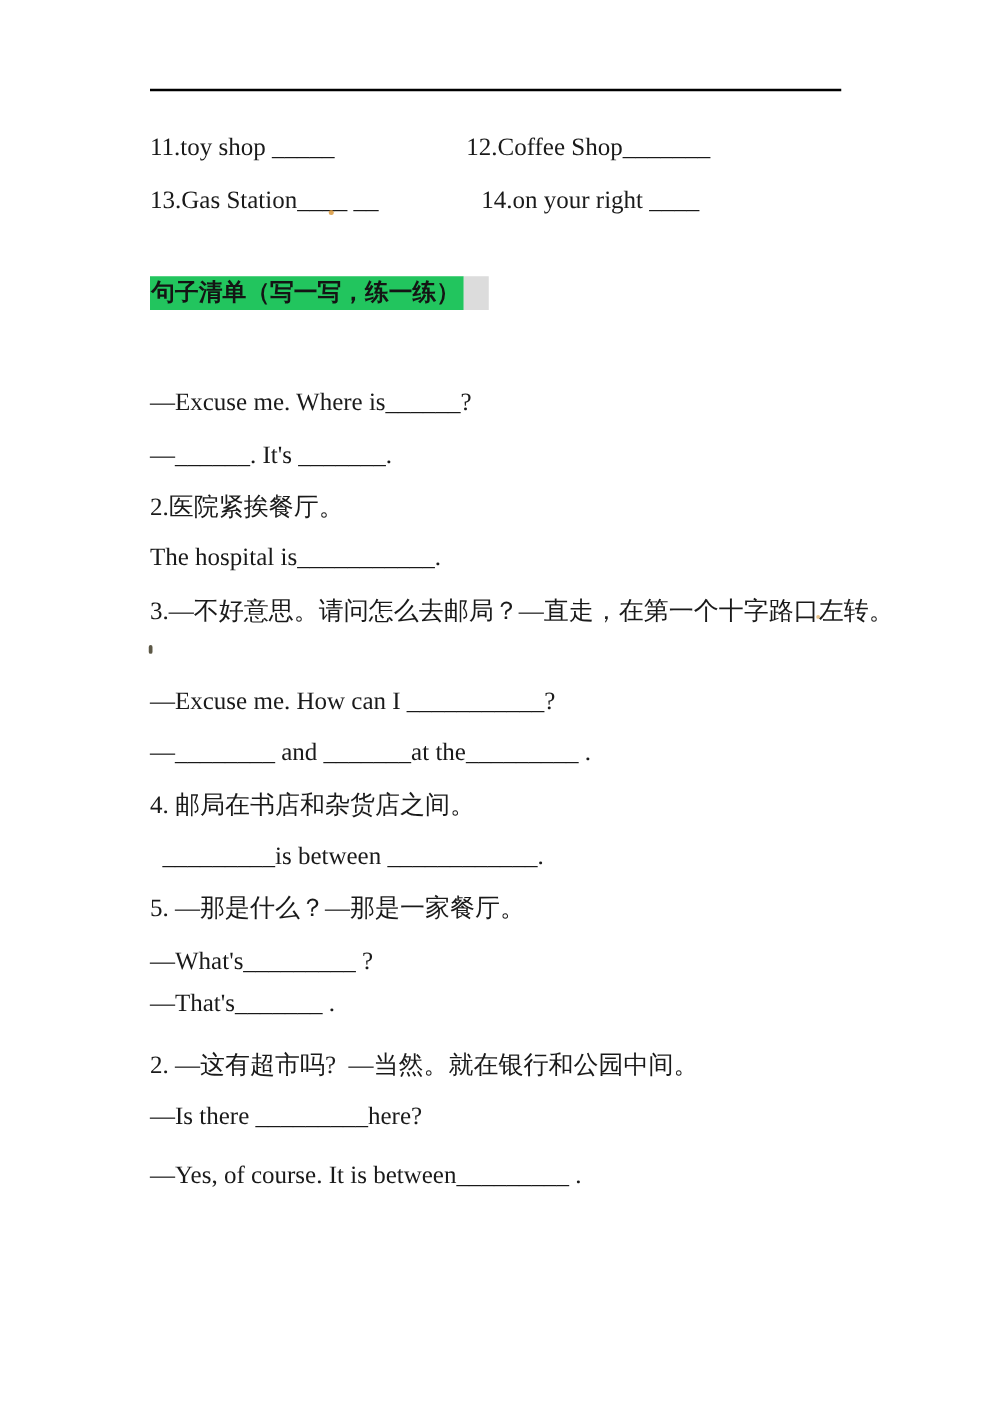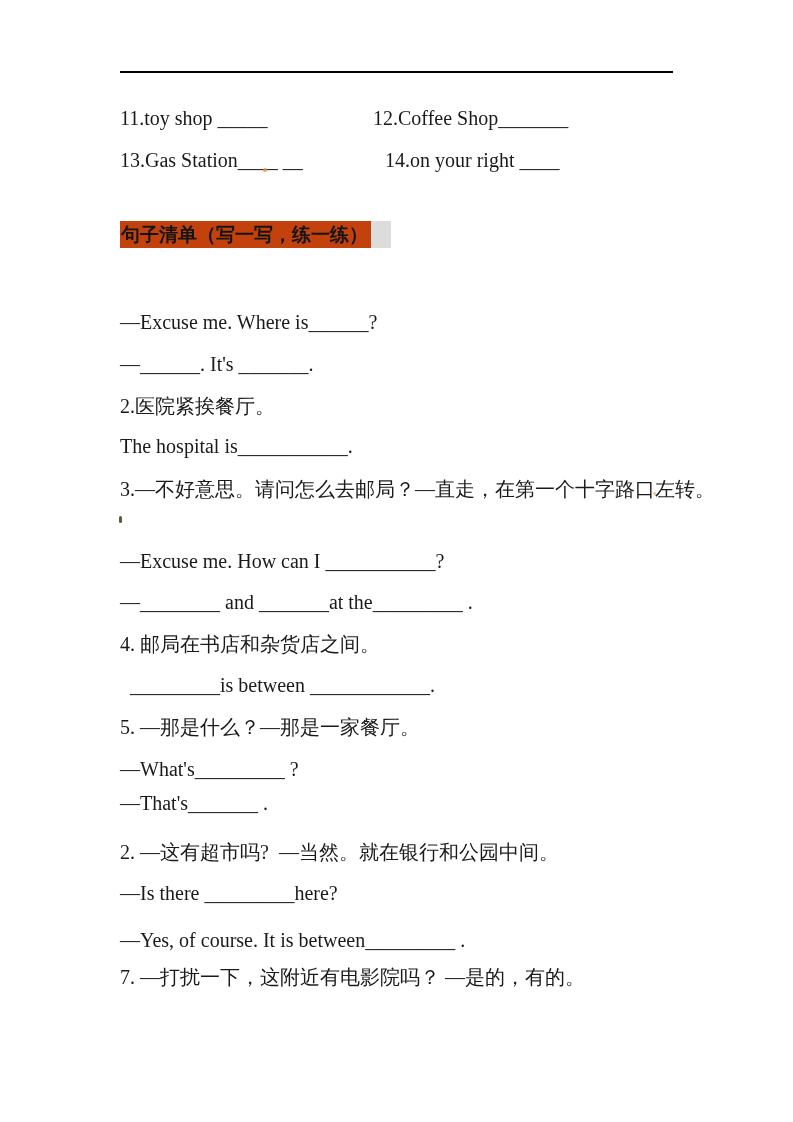--- a/index.html
+++ b/index.html
@@ -32,21 +32,21 @@
   }
   .section-header {
     position: absolute;
     left: 120px;
     top: 221px;
     height: 27px;
     display: flex;
     align-items: stretch;
   }
   .section-header .red-label {
-    background: #c2410c;
+    background: #22c55e;
     color: #141414;
     font-weight: bold;
     font-size: 19px;
     line-height: 27px;
     padding: 0 3px 0 1px;
     white-space: pre;
   }
   .section-header .gray-box {
     width: 20px;
     background: #dcdcdc;
@@ -113,21 +113,20 @@
   <span class="line" style="left:130px; top:673px">_________is between ____________.</span>
 
   <span class="line" style="left:120px; top:715px">5. —那是什么？—那是一家餐厅。</span>
   <span class="line" style="left:120px; top:757px">—What's_________ ?</span>
   <span class="line" style="left:120px; top:791px">—That's_______ .</span>
 
   <span class="line" style="left:120px; top:840px">2. —这有超市吗?  —当然。就在银行和公园中间。</span>
   <span class="line" style="left:120px; top:881px">—Is there _________here?</span>
   <span class="line" style="left:120px; top:928px">—Yes, of course. It is between_________ .</span>
 
-  <span class="line" style="left:120px; top:965px">7. —打扰一下，这附近有电影院吗？ —是的，有的。</span>
 
   <span class="ink-dot dot-orange" style="left:263px; top:168px"></span>
   <span class="ink-dot dot-dark" style="left:119px; top:516px"></span>
   <span class="ink-dot dot-orange-faint" style="left:653px; top:492px"></span>
 
   <span class="page-number">2</span>
 
 </div>
 
 </body></html>

